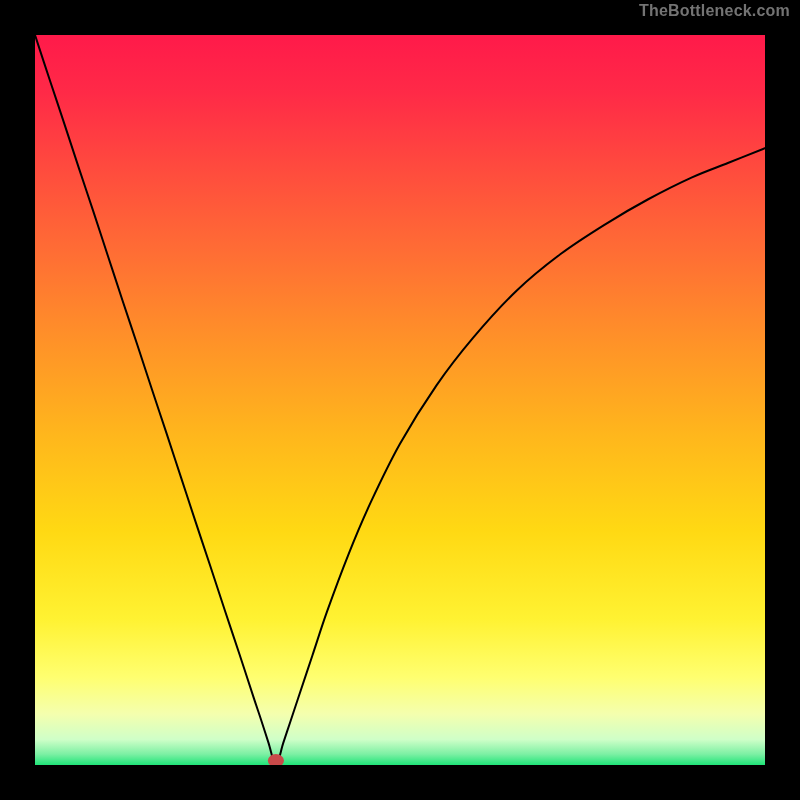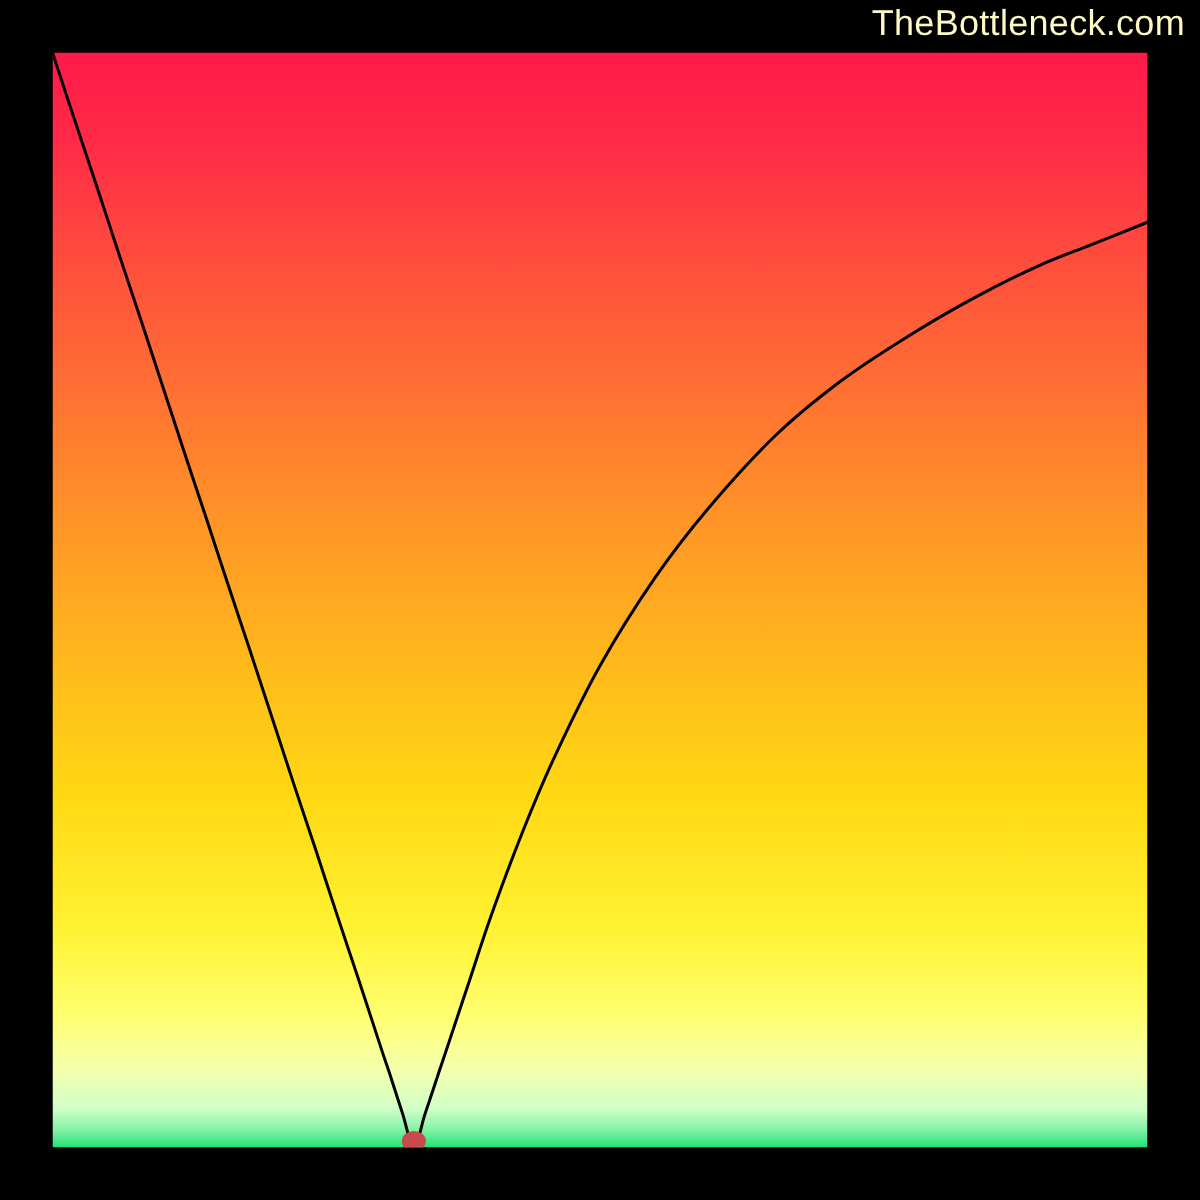--- a/index.html
+++ b/index.html
@@ -15,23 +15,23 @@
     position: relative;
     width: 800px;
     height: 800px;
     background: #000000;
     box-sizing: border-box;
   }
   .watermark {
     position: absolute;
     top: 2px;
     right: 10px;
-    color: #fef9c3;
-    font-size: 24px;
-    font-weight: 400;
+    color: #737373;
+    font-size: 16px;
+    font-weight: 700;
     letter-spacing: 0.2px;
     font-family: Arial, Helvetica, sans-serif;
   }
   .plot {
     position: absolute;
     left: 35px;
     top: 35px;
     width: 730px;
     height: 730px;
     display: block;

